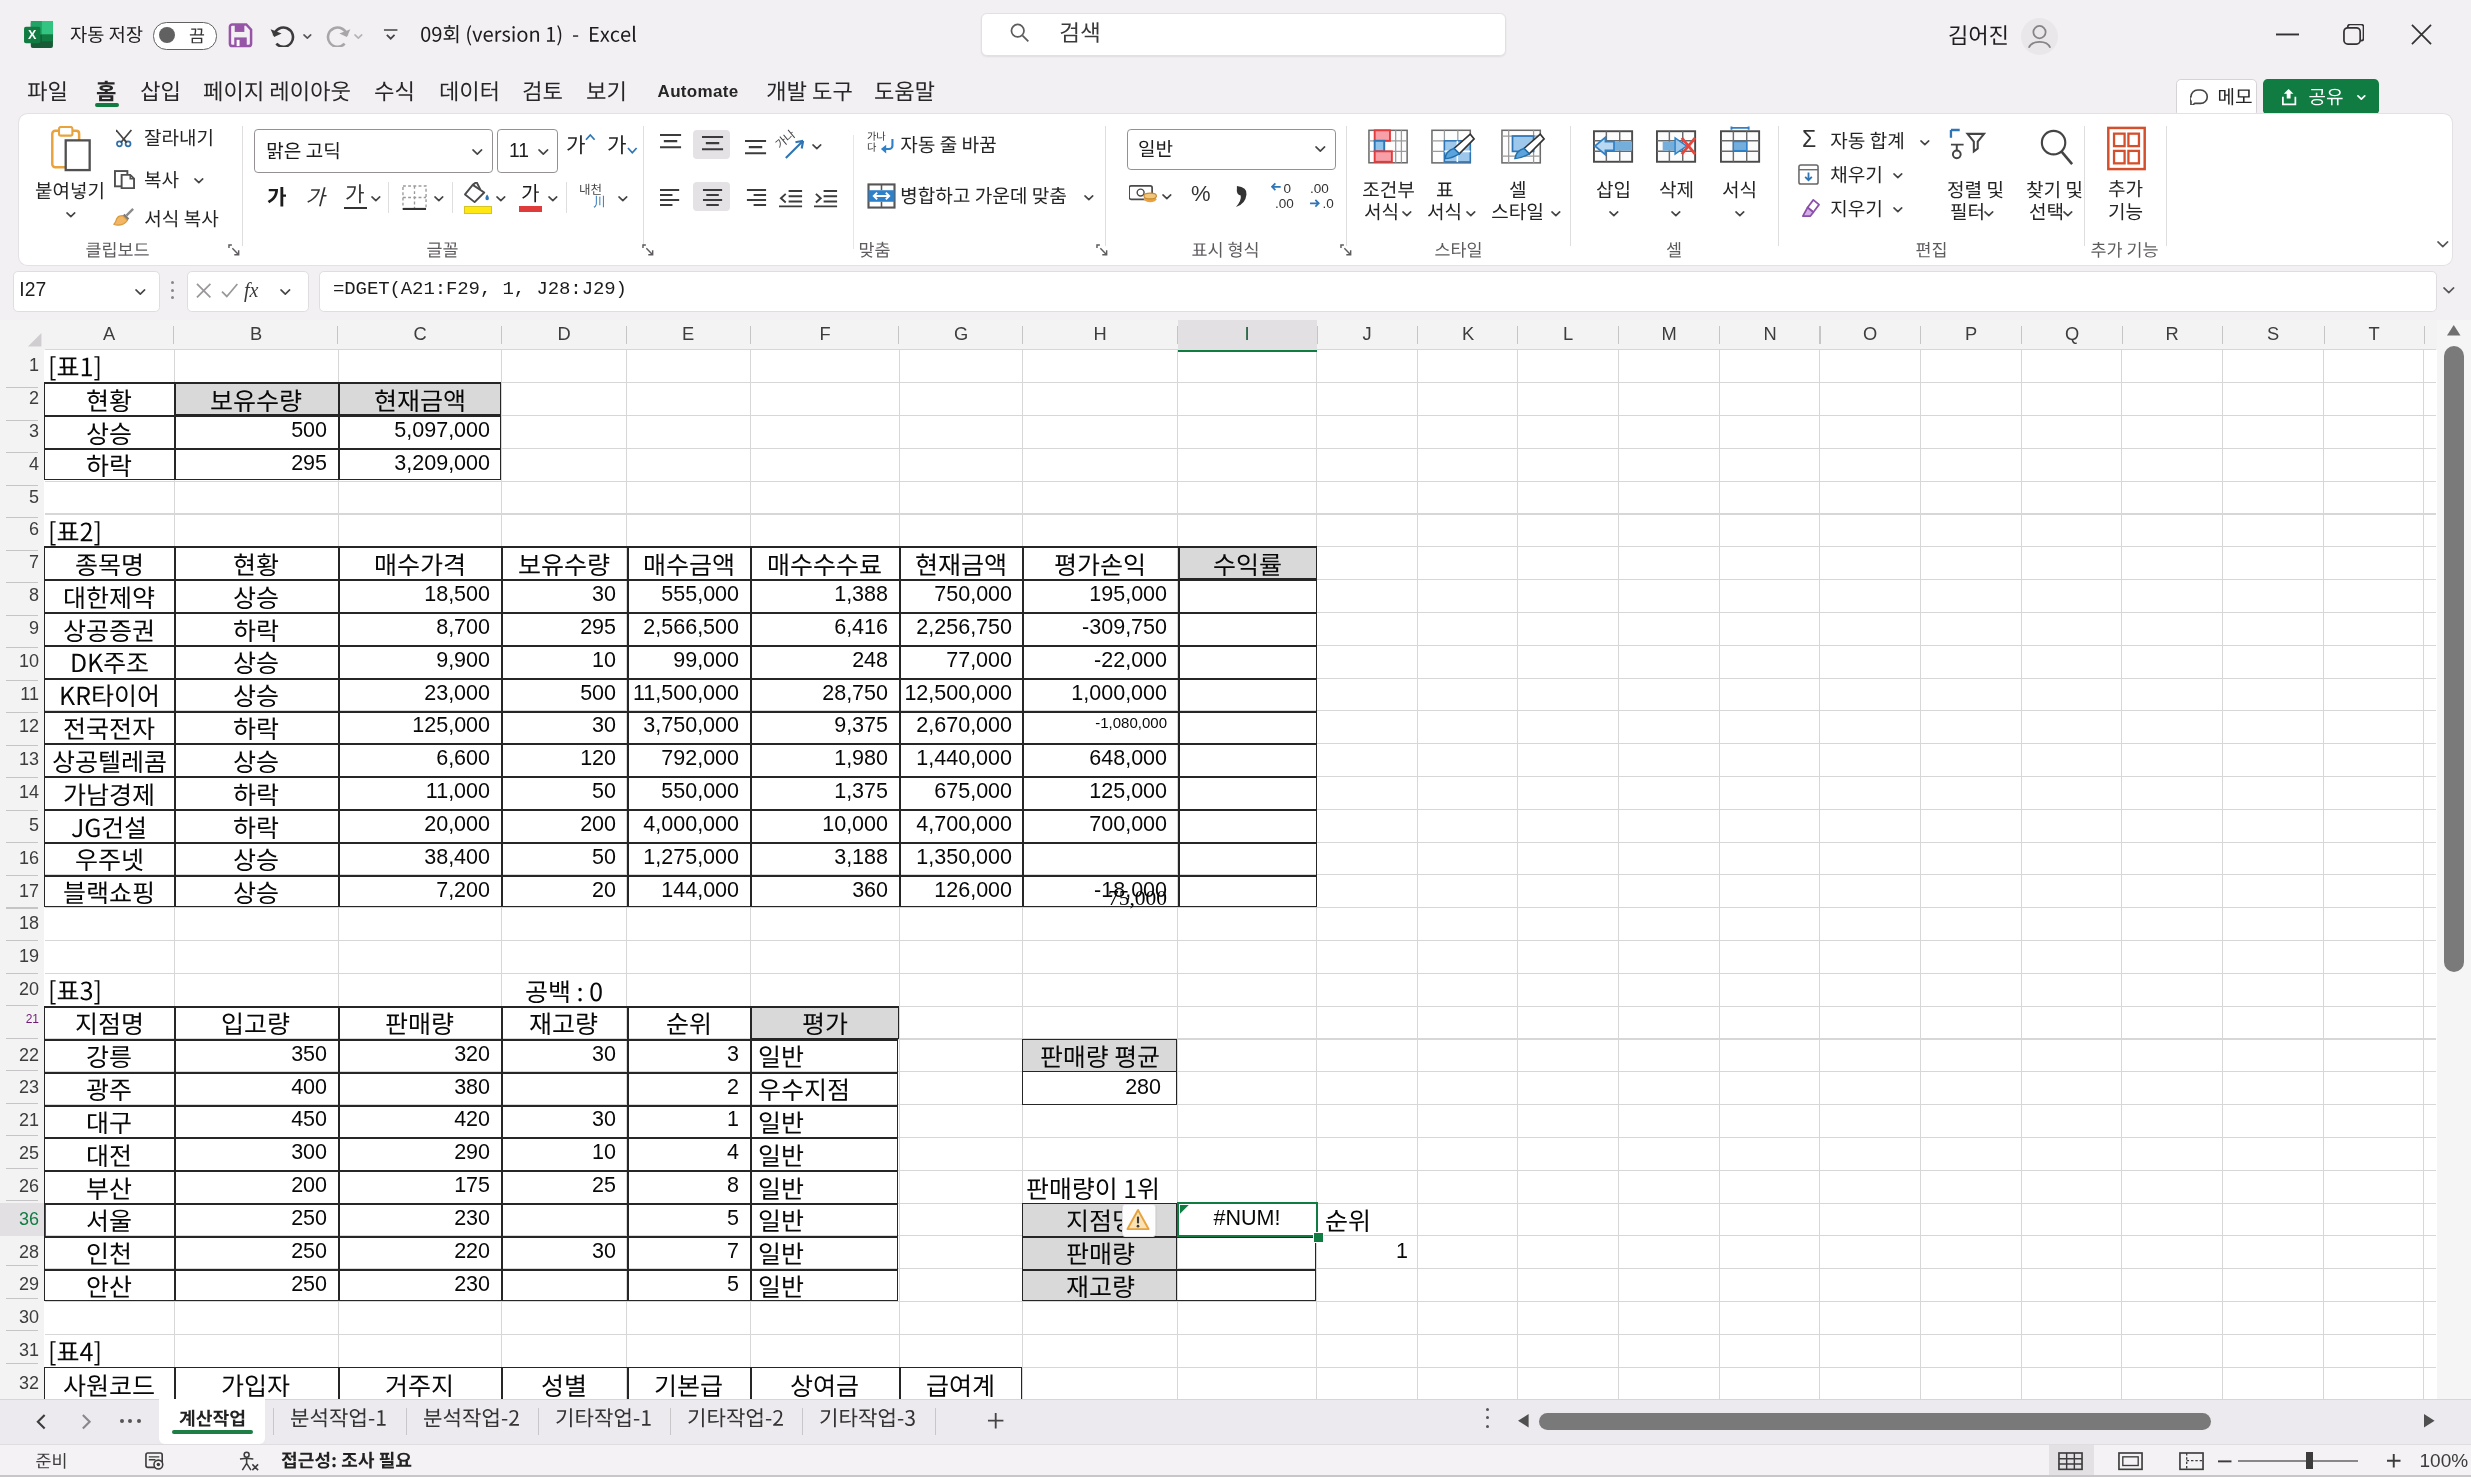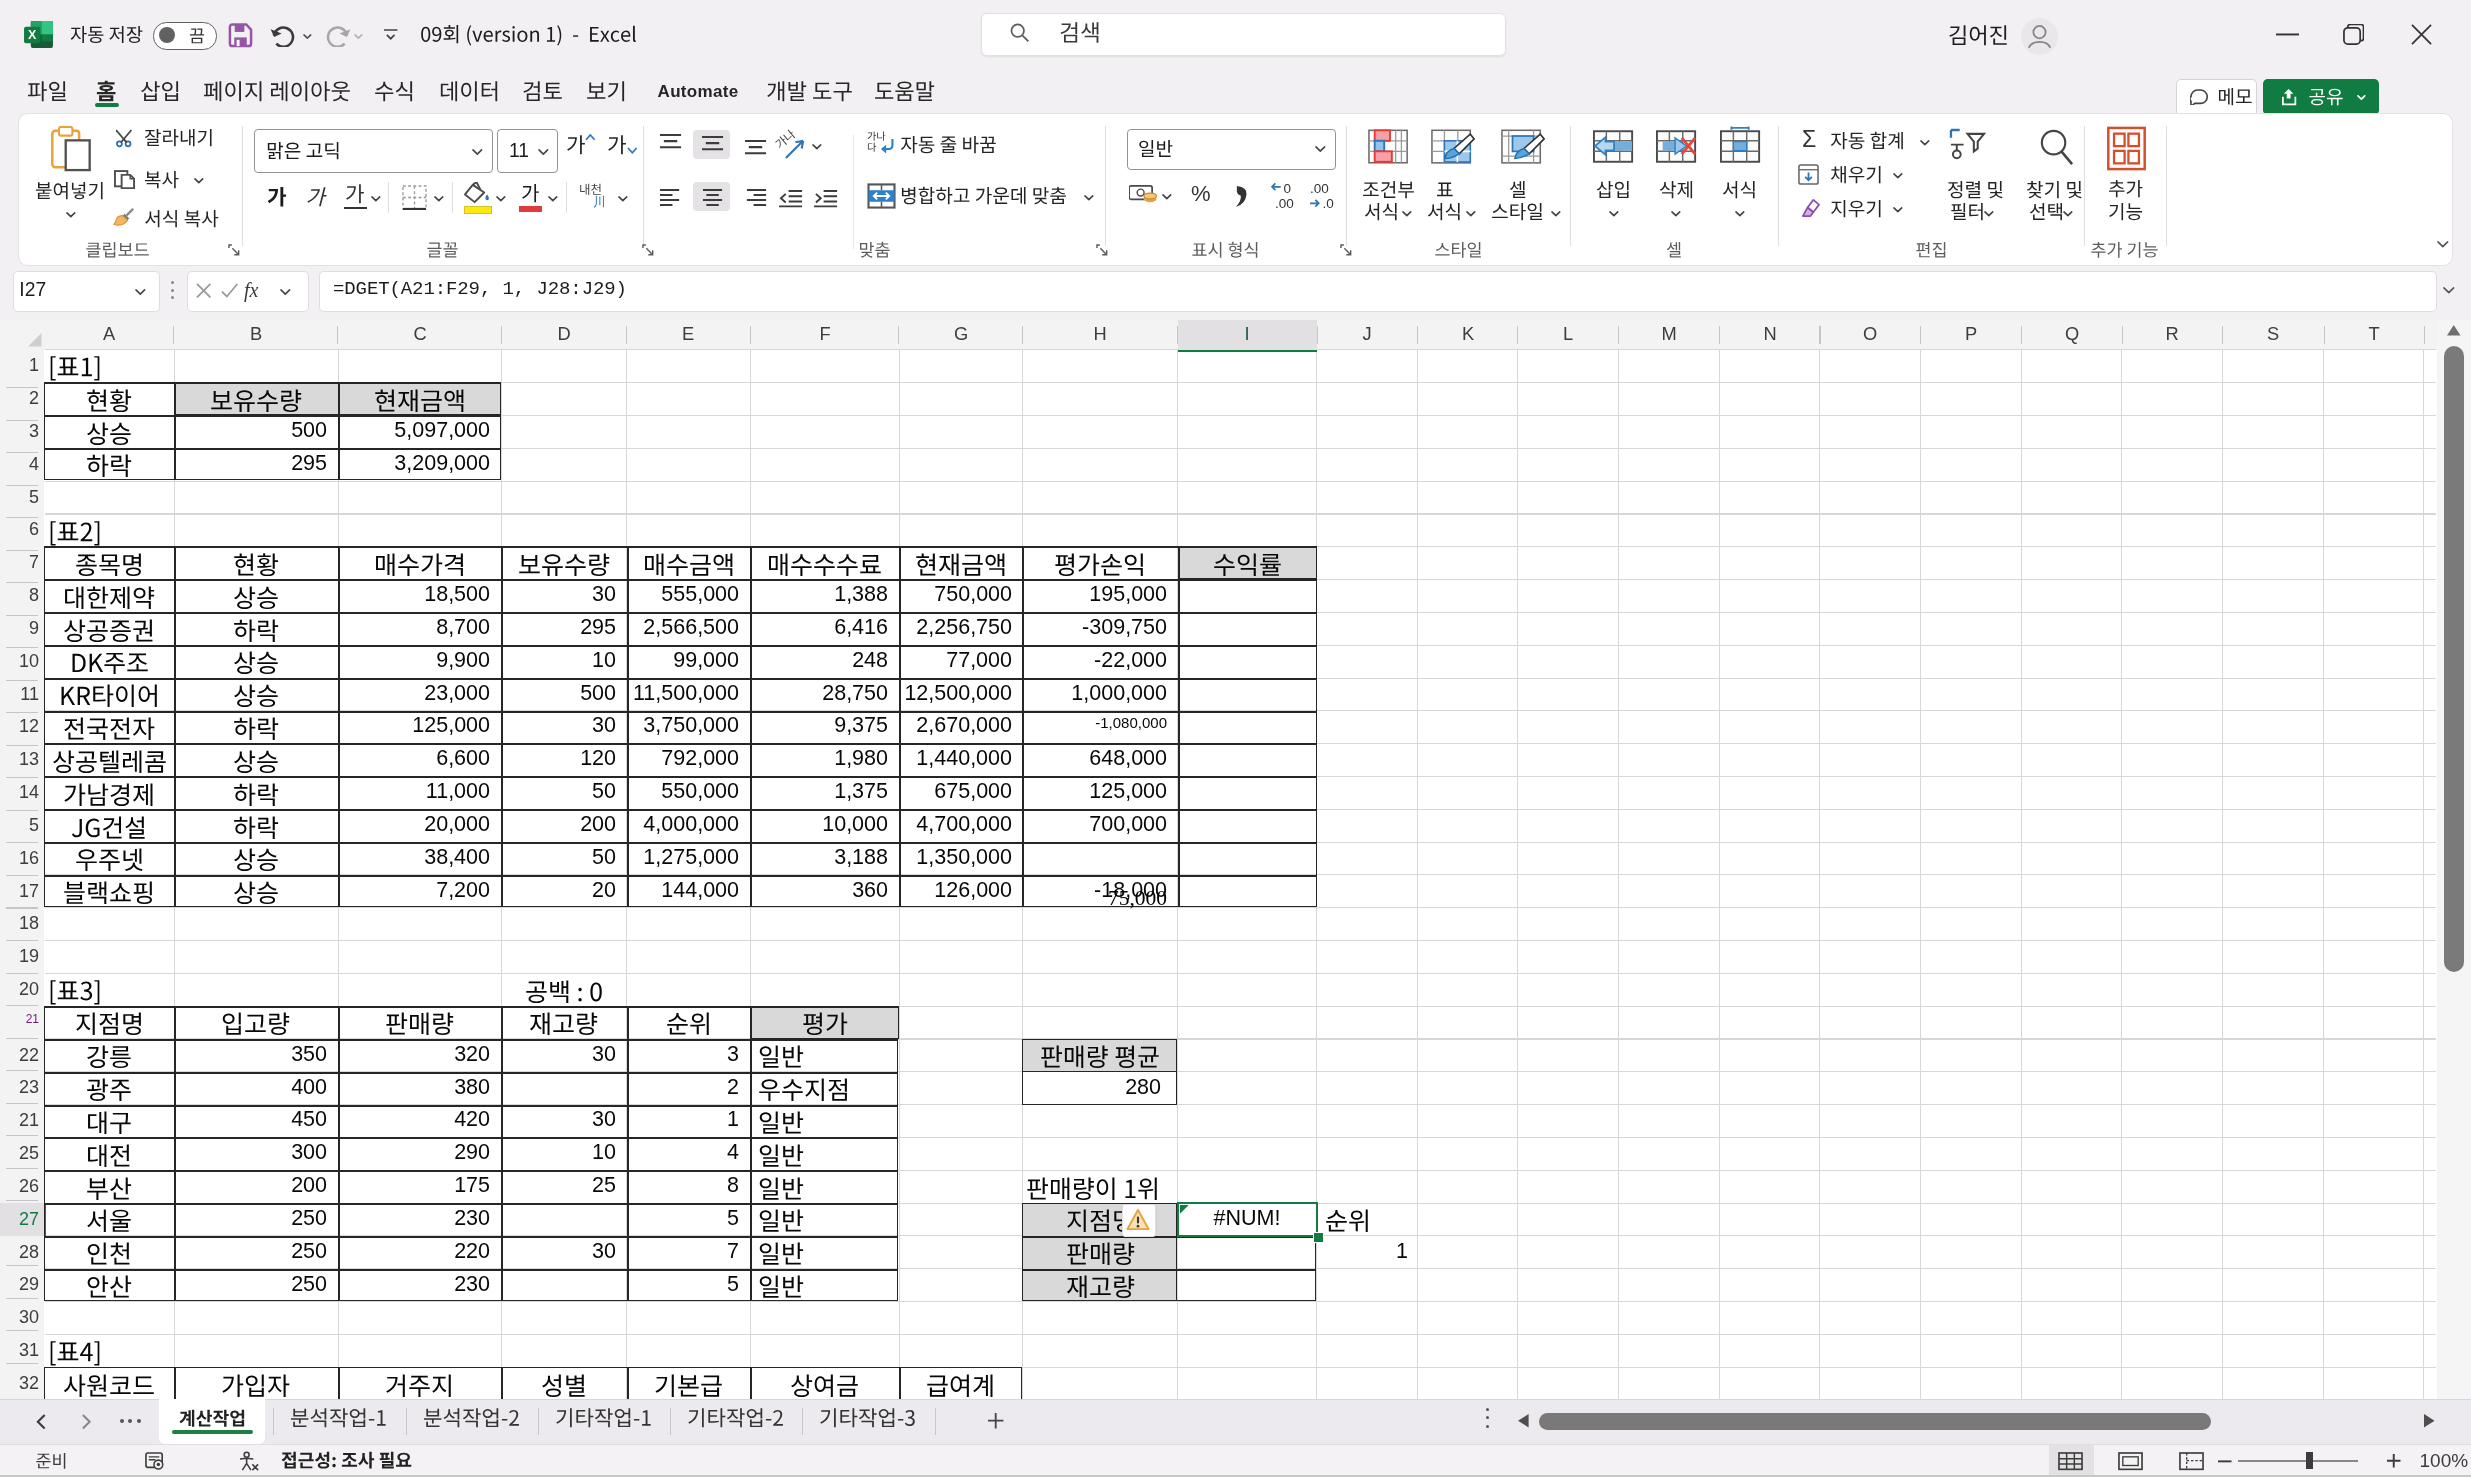--- a/index.html
+++ b/index.html
@@ -1050,21 +1050,21 @@
     <span style="position:absolute;right:2433px;top:1078px;font-family:'Liberation Sans',sans-serif;font-size:18px;font-weight:400;color:#3d3d3d;line-height:1;white-space:pre;">23</span>
     <span style="position:absolute;right:2433px;top:1111px;font-family:'Liberation Sans',sans-serif;font-size:18px;font-weight:400;color:#3d3d3d;line-height:1;white-space:pre;">21</span>
     <span style="position:absolute;right:2433px;top:1144px;font-family:'Liberation Sans',sans-serif;font-size:18px;font-weight:400;color:#3d3d3d;line-height:1;white-space:pre;">25</span>
     <span style="position:absolute;right:2433px;top:1177px;font-family:'Liberation Sans',sans-serif;font-size:18px;font-weight:400;color:#3d3d3d;line-height:1;white-space:pre;">26</span>
     <span style="position:absolute;right:2433px;top:1243px;font-family:'Liberation Sans',sans-serif;font-size:18px;font-weight:400;color:#3d3d3d;line-height:1;white-space:pre;">28</span>
     <span style="position:absolute;right:2433px;top:1275px;font-family:'Liberation Sans',sans-serif;font-size:18px;font-weight:400;color:#3d3d3d;line-height:1;white-space:pre;">29</span>
     <span style="position:absolute;right:2433px;top:1308px;font-family:'Liberation Sans',sans-serif;font-size:18px;font-weight:400;color:#3d3d3d;line-height:1;white-space:pre;">30</span>
     <span style="position:absolute;right:2433px;top:1341px;font-family:'Liberation Sans',sans-serif;font-size:18px;font-weight:400;color:#3d3d3d;line-height:1;white-space:pre;">31</span>
     <span style="position:absolute;right:2433px;top:1374px;font-family:'Liberation Sans',sans-serif;font-size:18px;font-weight:400;color:#3d3d3d;line-height:1;white-space:pre;">32</span>
     <div style="position:absolute;left:0px;top:1203px;width:44px;height:33px;background:#e2e0e2;border-right:2.5px solid #107c41"></div>
-    <span style="position:absolute;right:2433px;top:1210px;font-family:'Liberation Sans',sans-serif;font-size:18px;font-weight:400;color:#107c41;line-height:1;white-space:pre;">27</span>
+    <span style="position:absolute;right:2433px;top:1210px;font-family:'Liberation Sans',sans-serif;font-size:18px;font-weight:400;color:#107c41;line-height:1;white-space:pre;">36</span>
     <svg class="" style="position:absolute;left:48px;top:354px;overflow:visible;" width="54" height="29" viewBox="0 0 55.5 29.6875">
       <g fill="#080808" transform="translate(0,22.7) scale(0.02580,-0.02580)">
         <use href="#r5b" x="0"></use>
         <use href="#rd45c" x="338"></use>
         <use href="#r31" x="1258"></use>
         <use href="#r5d" x="1813"></use>
       </g>
     </svg>
     <div style="position:absolute;left:44px;top:382px;width:457px;height:98px;border:1.5px solid #262626;box-sizing:border-box"></div>
     <div style="position:absolute;left:174px;top:382px;width:327px;height:33px;background:#d9d9d9;border:1.5px solid #262626;box-sizing:border-box"></div>

